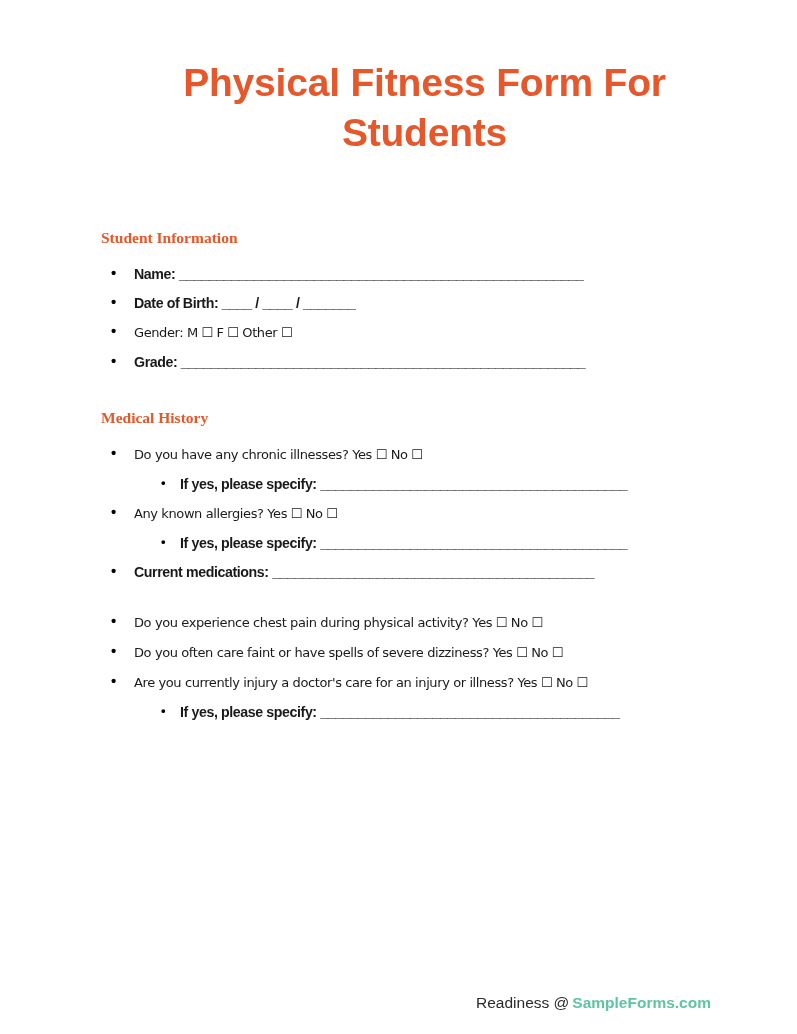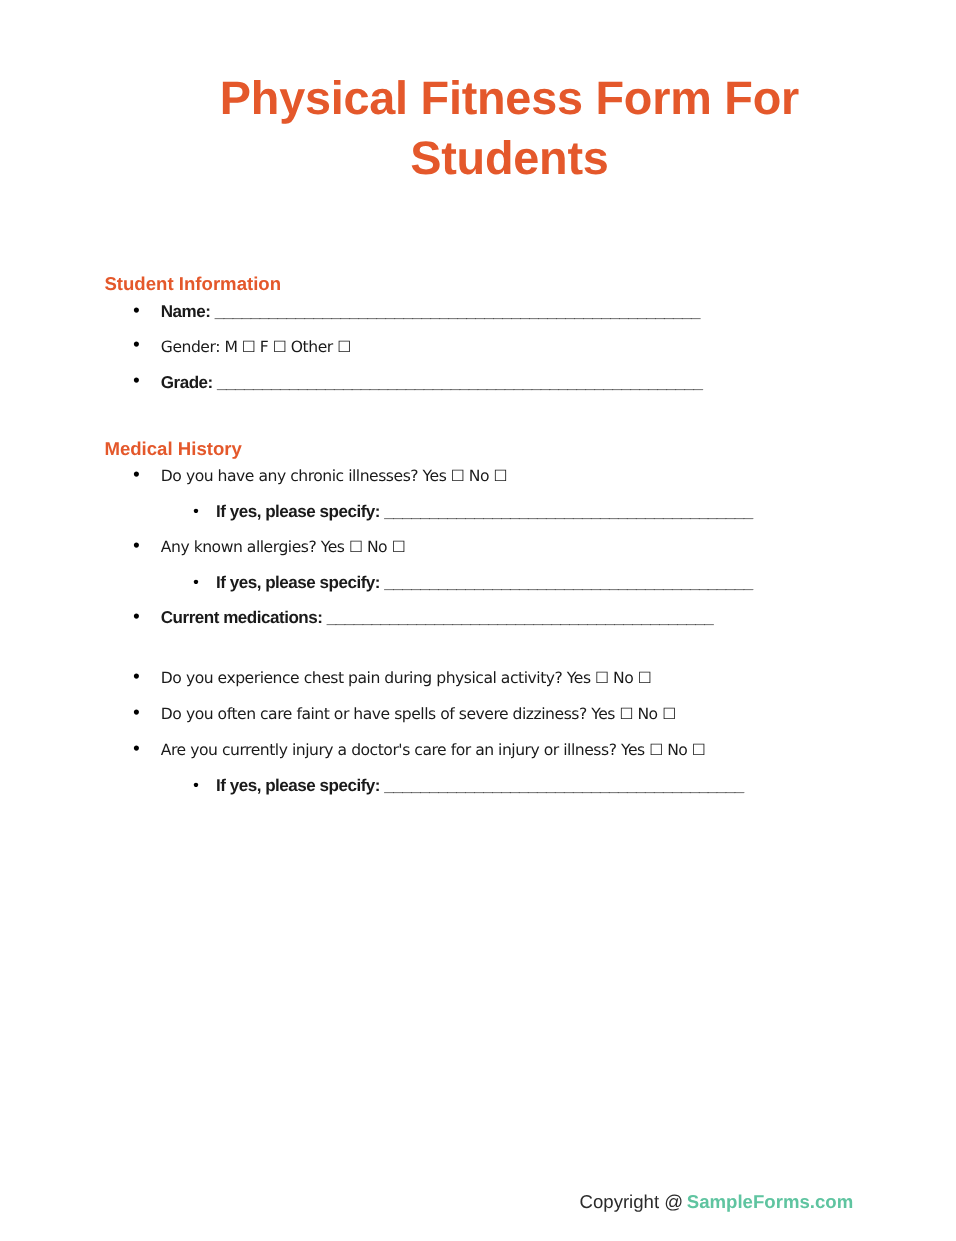--- a/index.html
+++ b/index.html
@@ -33,21 +33,22 @@
   }
   .section {
     padding-left: 83px;
     padding-right: 60px;
   }
   .section-heading {
     color: #E4582B;
     font-weight: bold;
     font-size: 15.5px;
     line-height: 20px;
-    margin: 4px;
+    margin: 18px;
+    font-family: Liberation Serif, serif;
   }
   .section-gap-1 { margin-top: 70px; }
   .section-gap-2 { margin-top: 38px; }
   .section-gap-3 { margin-top: 34px; }
 
   ul.lvl1 {
     list-style: none;
     margin: 0;
     padding: 0;
   }
@@ -133,20 +134,23 @@
   <h1 class="doc-title">Physical Fitness Form For Students</h1>
 
   <div class="section section-gap-1">
     <h2 class="section-heading">Student Information</h2>
 
     <ul class="lvl1 first-list">
       <li class="item">
         <span class="fill">Name: ______________________________________________________</span>
       </li>
       <li class="item">
+        <span class="fill">Date of Birth: ____ / ____ / _______</span>
+      </li>
+      <li class="item">
         <span class="fill box">Gender: M ☐ F ☐ Other ☐</span>
       </li>
       <li class="item">
         <span class="fill">Grade: ______________________________________________________</span>
       </li>
     </ul>
   </div>
 
   <div class="section section-gap-2">
     <h2 class="section-heading">Medical History</h2>
@@ -194,16 +198,16 @@
         <ul class="lvl2">
           <li class="subitem">
             <span class="fill">If yes, please specify: ________________________________________</span>
           </li>
         </ul>
       </li>
     </ul>
   </div>
 
   <div class="footer">
-    <span>Copyright @</span><span class="brand">SampleForms.com</span>
+    <span>Readiness @</span><span class="brand">SampleForms.com</span>
   </div>
 
 </div>
 
 </body></html>

